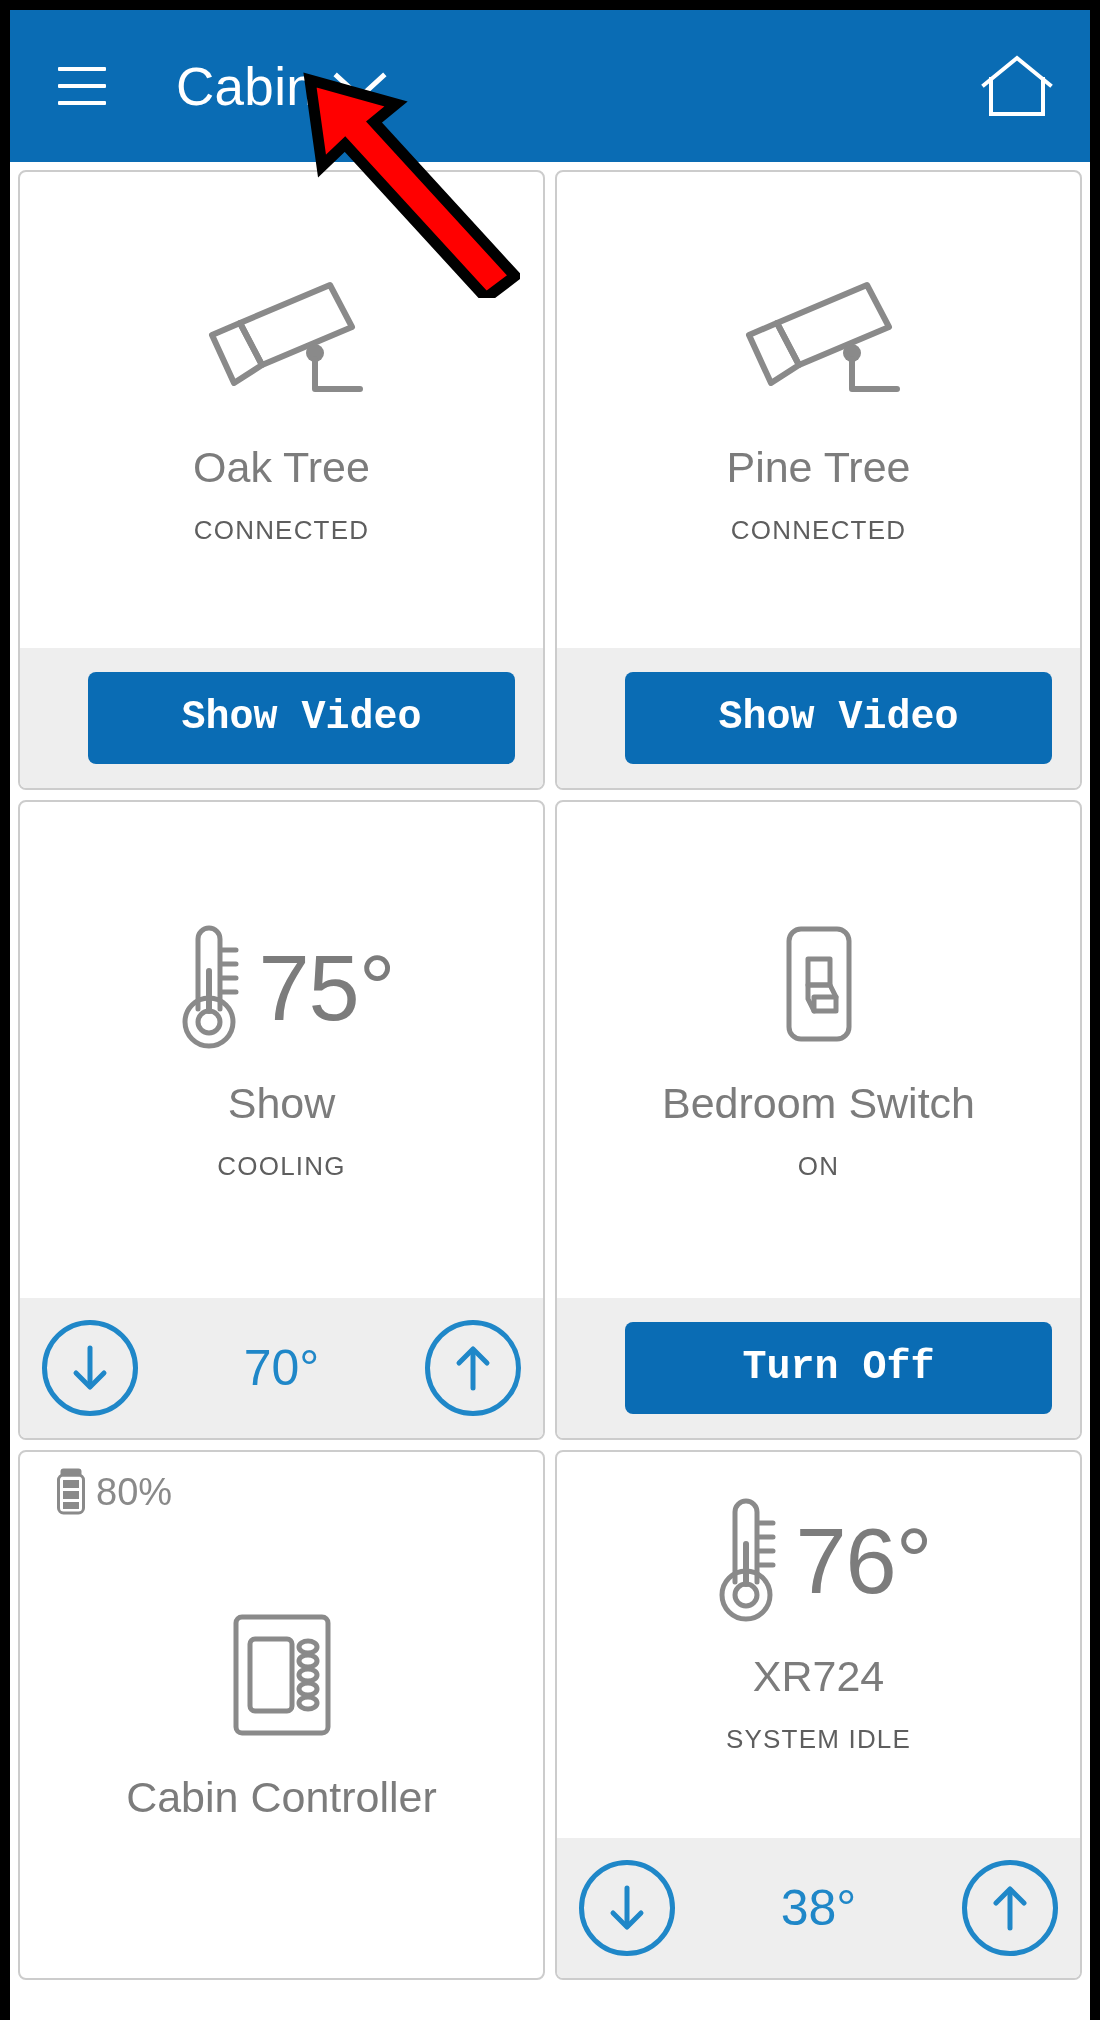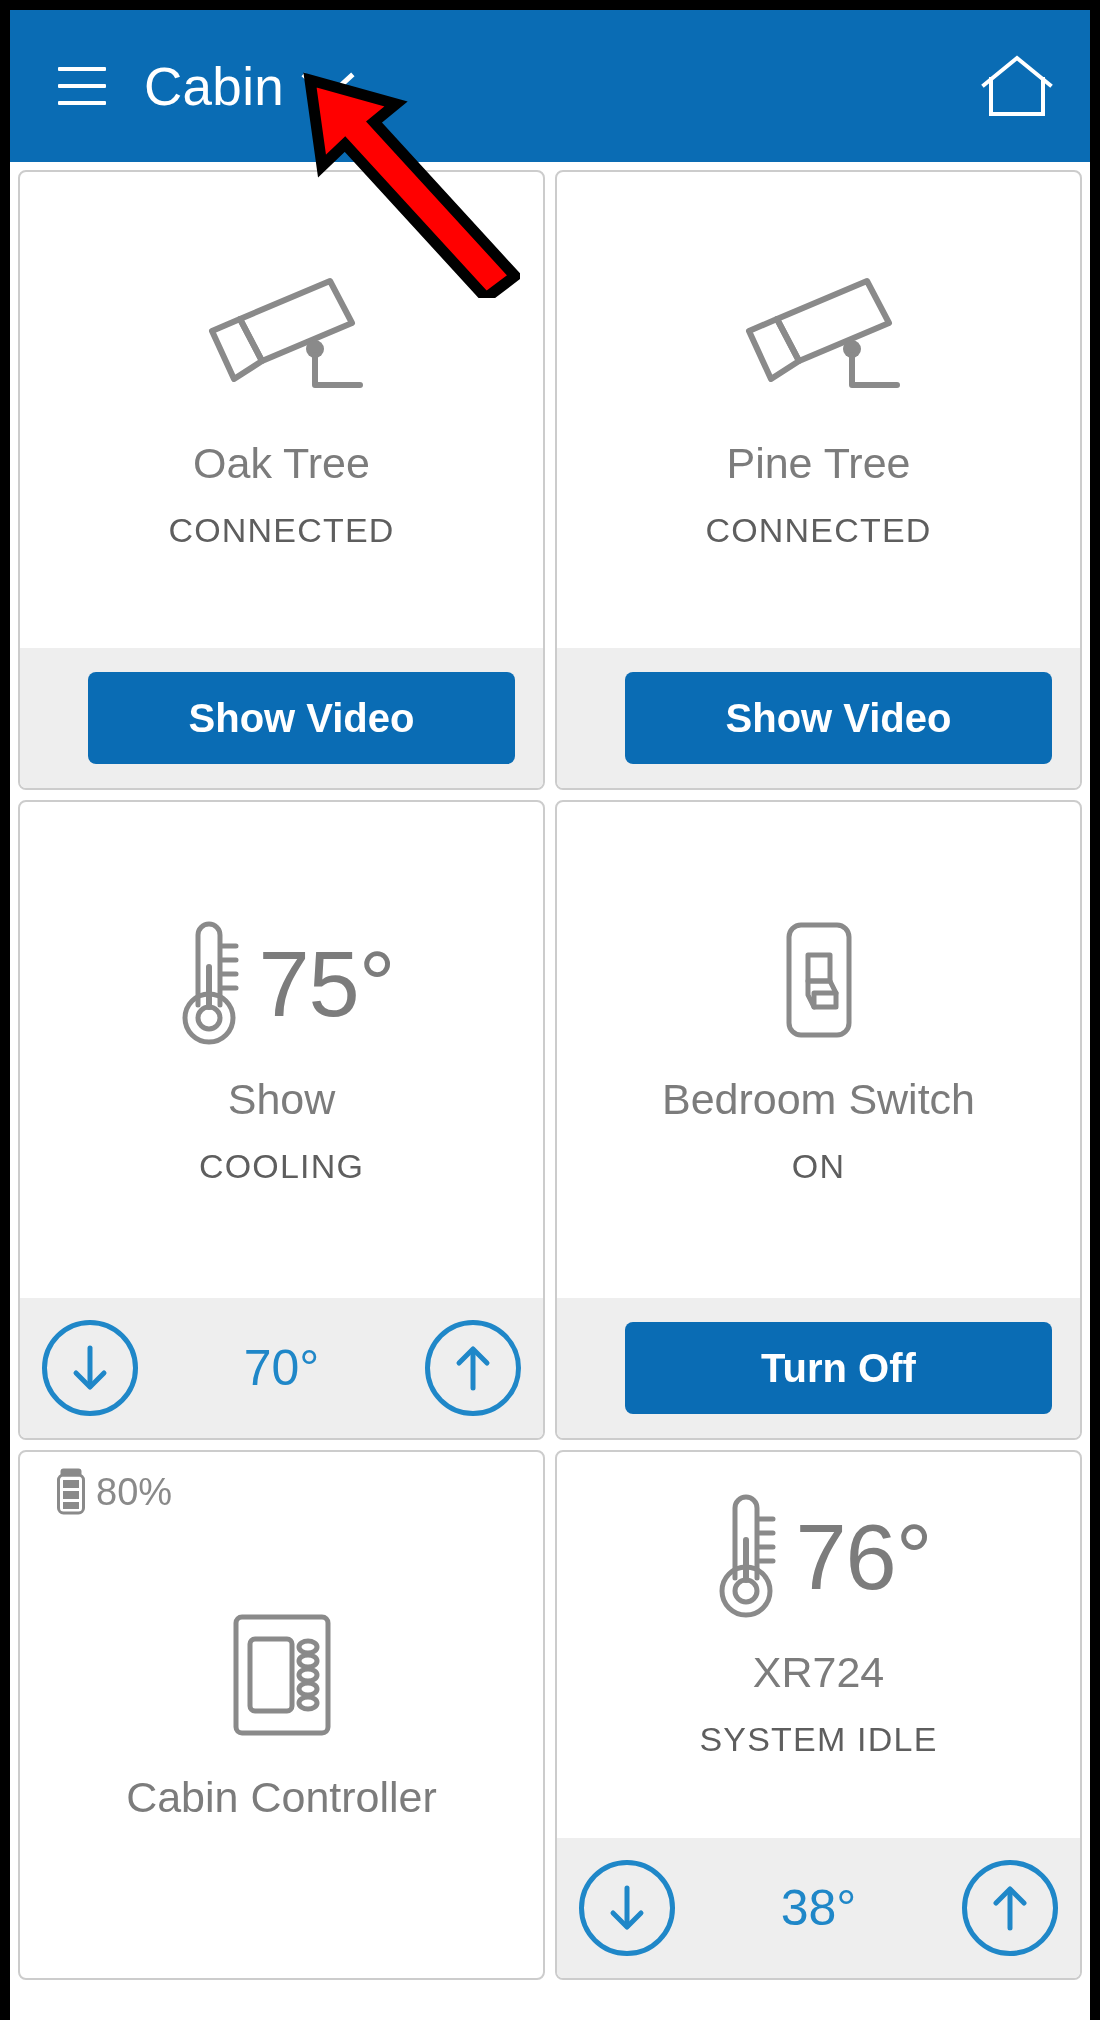--- a/index.html
+++ b/index.html
@@ -29,20 +29,21 @@
     overflow: hidden;
   }
 
   
   .appbar {
     height: 152px;
     background: #0a6cb4;
     display: flex;
     align-items: center;
     padding: 0 36px 0 48px;
+    gap: 32px;
   }
 
   .hamburger {
     width: 48px;
     height: 38px;
     display: flex;
     flex-direction: column;
     justify-content: space-between;
     cursor: pointer;
     flex: none;
@@ -115,21 +116,21 @@
 
   .card-title {
     font-size: 43px;
     color: #7c7c7c;
     font-weight: 400;
     text-align: center;
     line-height: 1.15;
   }
 
   .card-status {
-    font-size: 34px;
+    font-size: 26px;
     color: #5e5e5e;
     letter-spacing: 1.2px;
     text-align: center;
     margin-top: 24px;
     line-height: 1.1;
   }
 
   .card-footer {
     background: #eeeeee;
     padding: 24px 28px;
@@ -137,21 +138,21 @@
     align-items: center;
     justify-content: center;
   }
 
   .btn-primary {
     width: 100%;
     background: #0a6cb4;
     color: #ffffff;
     border: none;
     border-radius: 8px;
-    font-family: Liberation Sans, sans-serif;
+    font-family: Liberation Mono, monospace;
     font-size: 40px;
     font-weight: 700;
     padding: 26px 0;
     cursor: pointer;
     line-height: 1;
     margin-left: 40px;
   }
 
   
   .temp-row {

